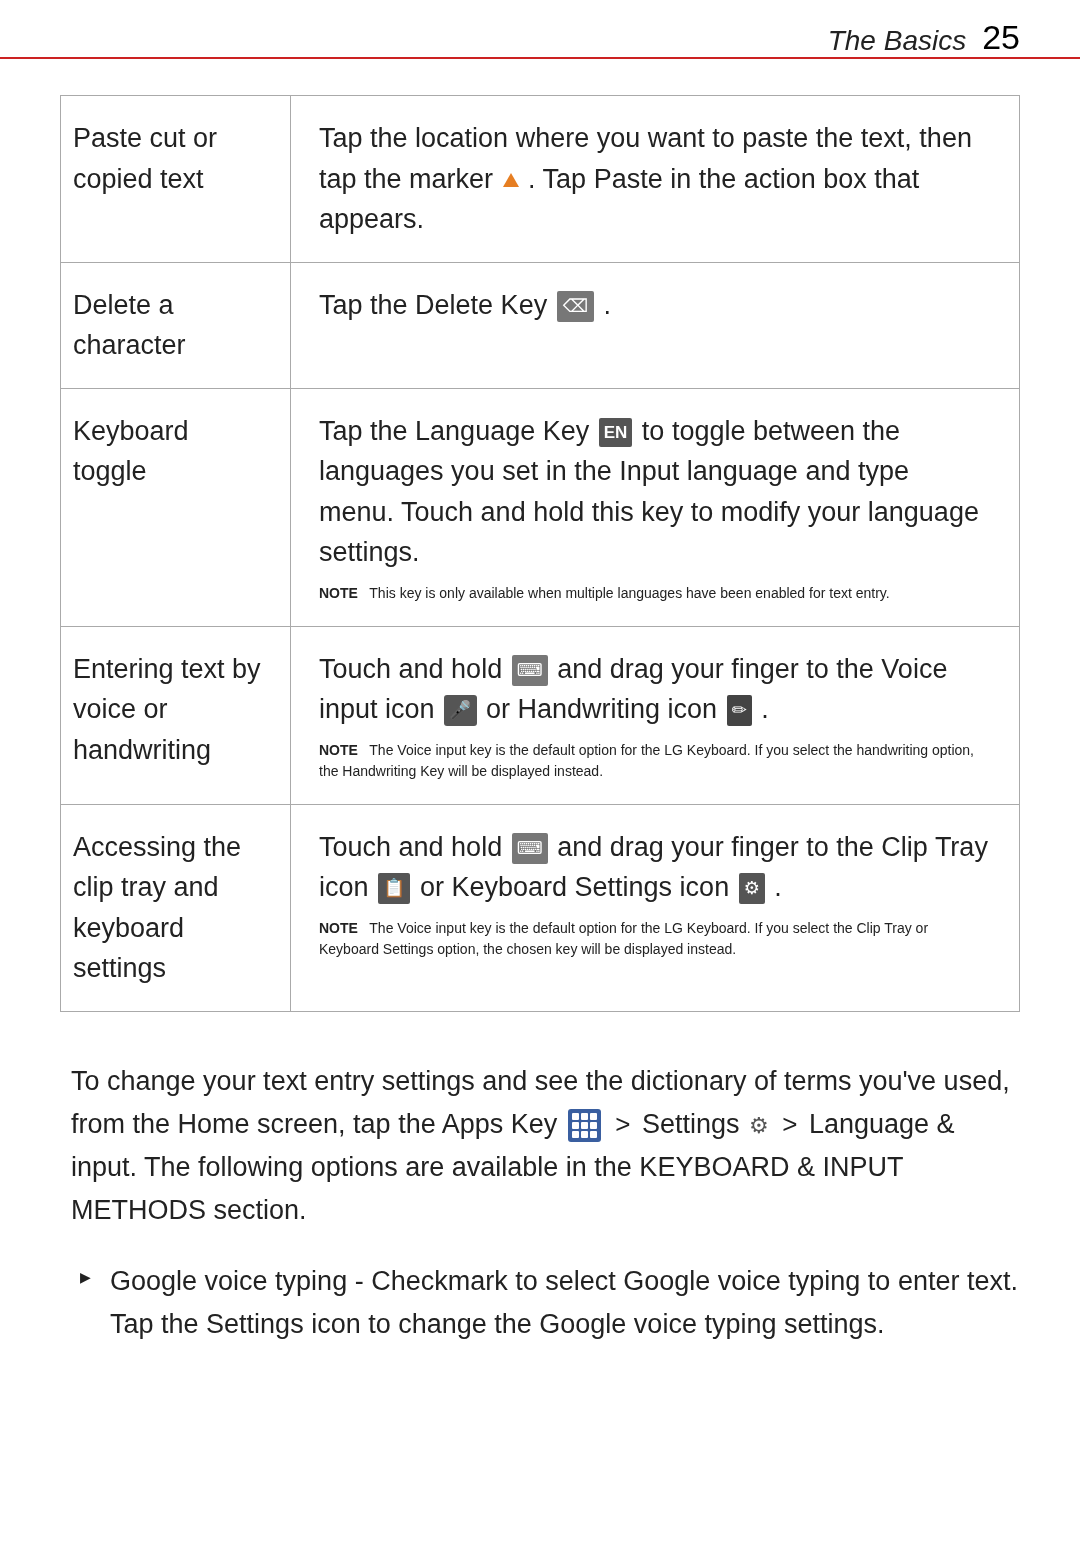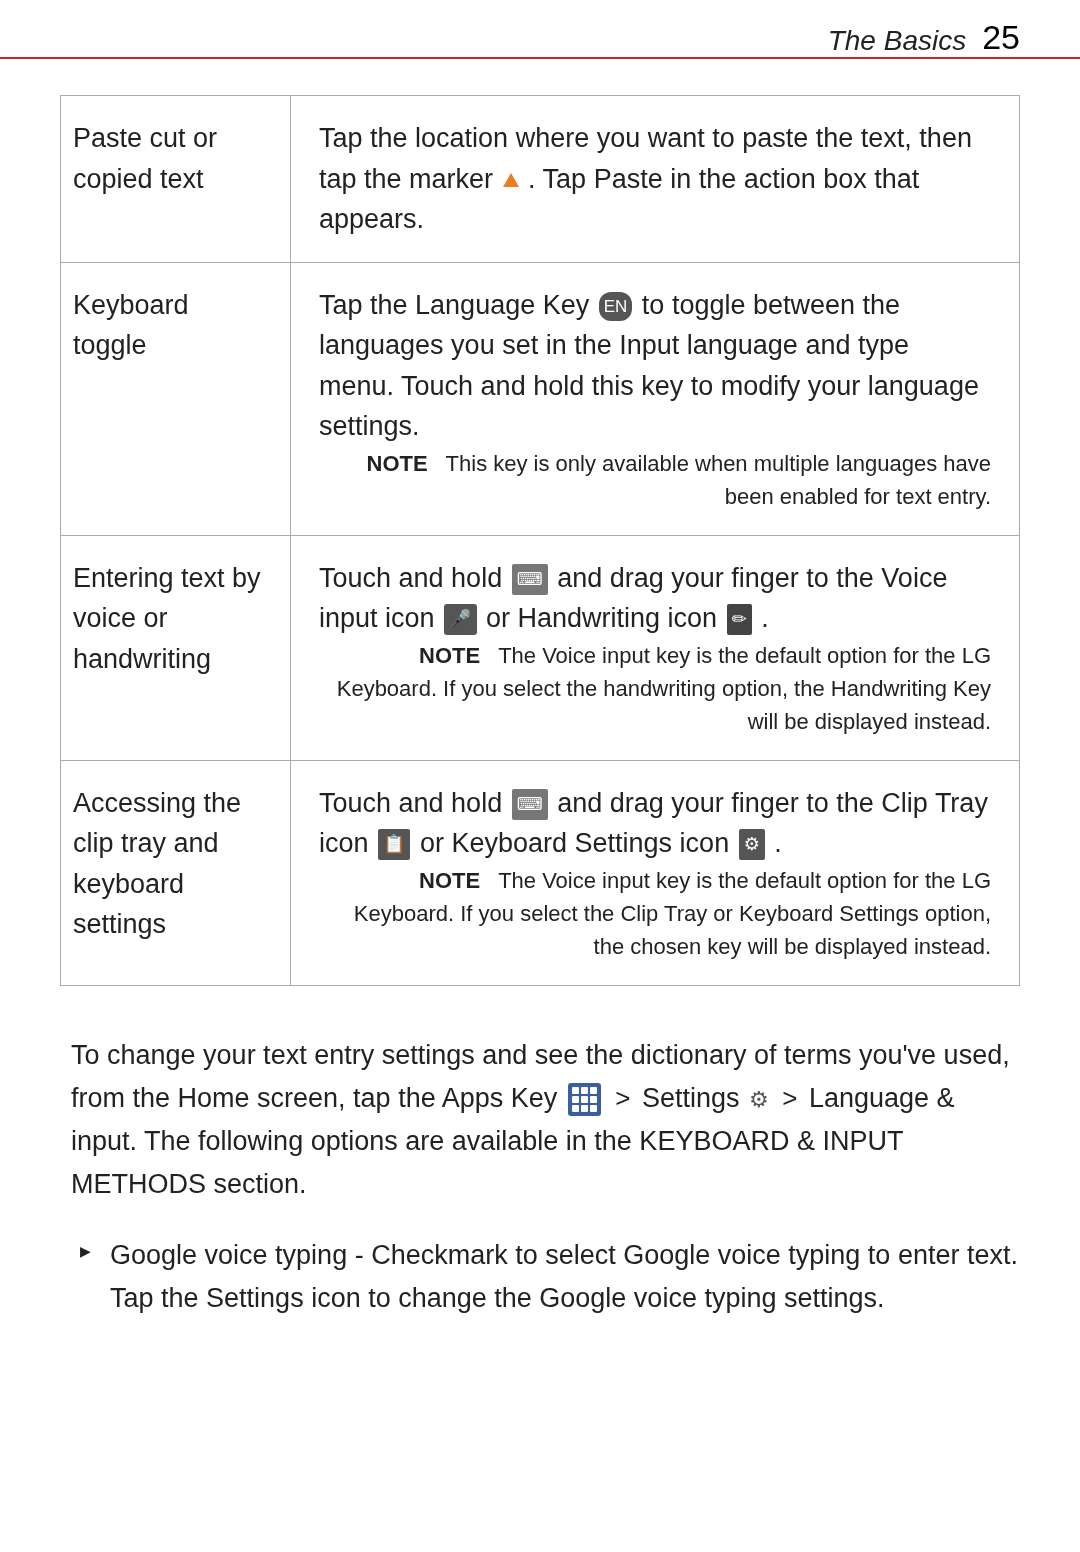--- a/index.html
+++ b/index.html
@@ -58,23 +58,23 @@
       font-size: 27px;
       color: #222;
       padding-left: 12px;
     }
 
     .info-table .content-cell {
       color: #222;
     }
 
     .note-text {
-      font-size: 22px;
-      color: #222;
-      text-align: right;
+      font-size: 14px;
+      margin-top: 10px;
+      color: #222;
     }
 
     .note-label {
       font-weight: bold;
       color: #222;
     }
 
     .icon-triangle {
       display: inline-block;
       vertical-align: middle;
@@ -97,23 +97,23 @@
       margin: 0 2px;
     }
 
     .icon-lang {
       display: inline-block;
       vertical-align: middle;
       background: #555;
       color: #fff;
       font-size: 17px;
       padding: 2px 5px;
-      border-radius: 12px;
-      margin: 0 2px;
-      font-weight: normal;
+      border-radius: 2px;
+      margin: 0 2px;
+      font-weight: bold;
     }
 
     .icon-keyboard {
       display: inline-block;
       vertical-align: middle;
       background: #777;
       color: #fff;
       font-size: 18px;
       padding: 2px 5px;
       border-radius: 2px;
@@ -254,20 +254,28 @@
 
         <tr>
           <td class="label-cell">Paste cut or<br>copied text</td>
           <td class="content-cell">
             Tap the location where you want to paste the text, then tap the marker
             <span class="icon-triangle"></span>
             . Tap Paste in the action box that appears.
           </td>
         </tr>
 
+        <tr>
+          <td class="label-cell">Delete a character</td>
+          <td class="content-cell">
+            Tap the Delete Key
+            <span class="icon-del">⌫</span>
+            .
+          </td>
+        </tr>
 
         <tr>
           <td class="label-cell">Keyboard toggle</td>
           <td class="content-cell">
             Tap the Language Key
             <span class="icon-lang">EN</span>
             to toggle between the languages you set in the Input language and type menu. Touch and hold this key to modify your language settings.
             <div class="note-text">
               <span class="note-label">NOTE</span>
               &nbsp; This key is only available when multiple languages have been enabled for text entry.

